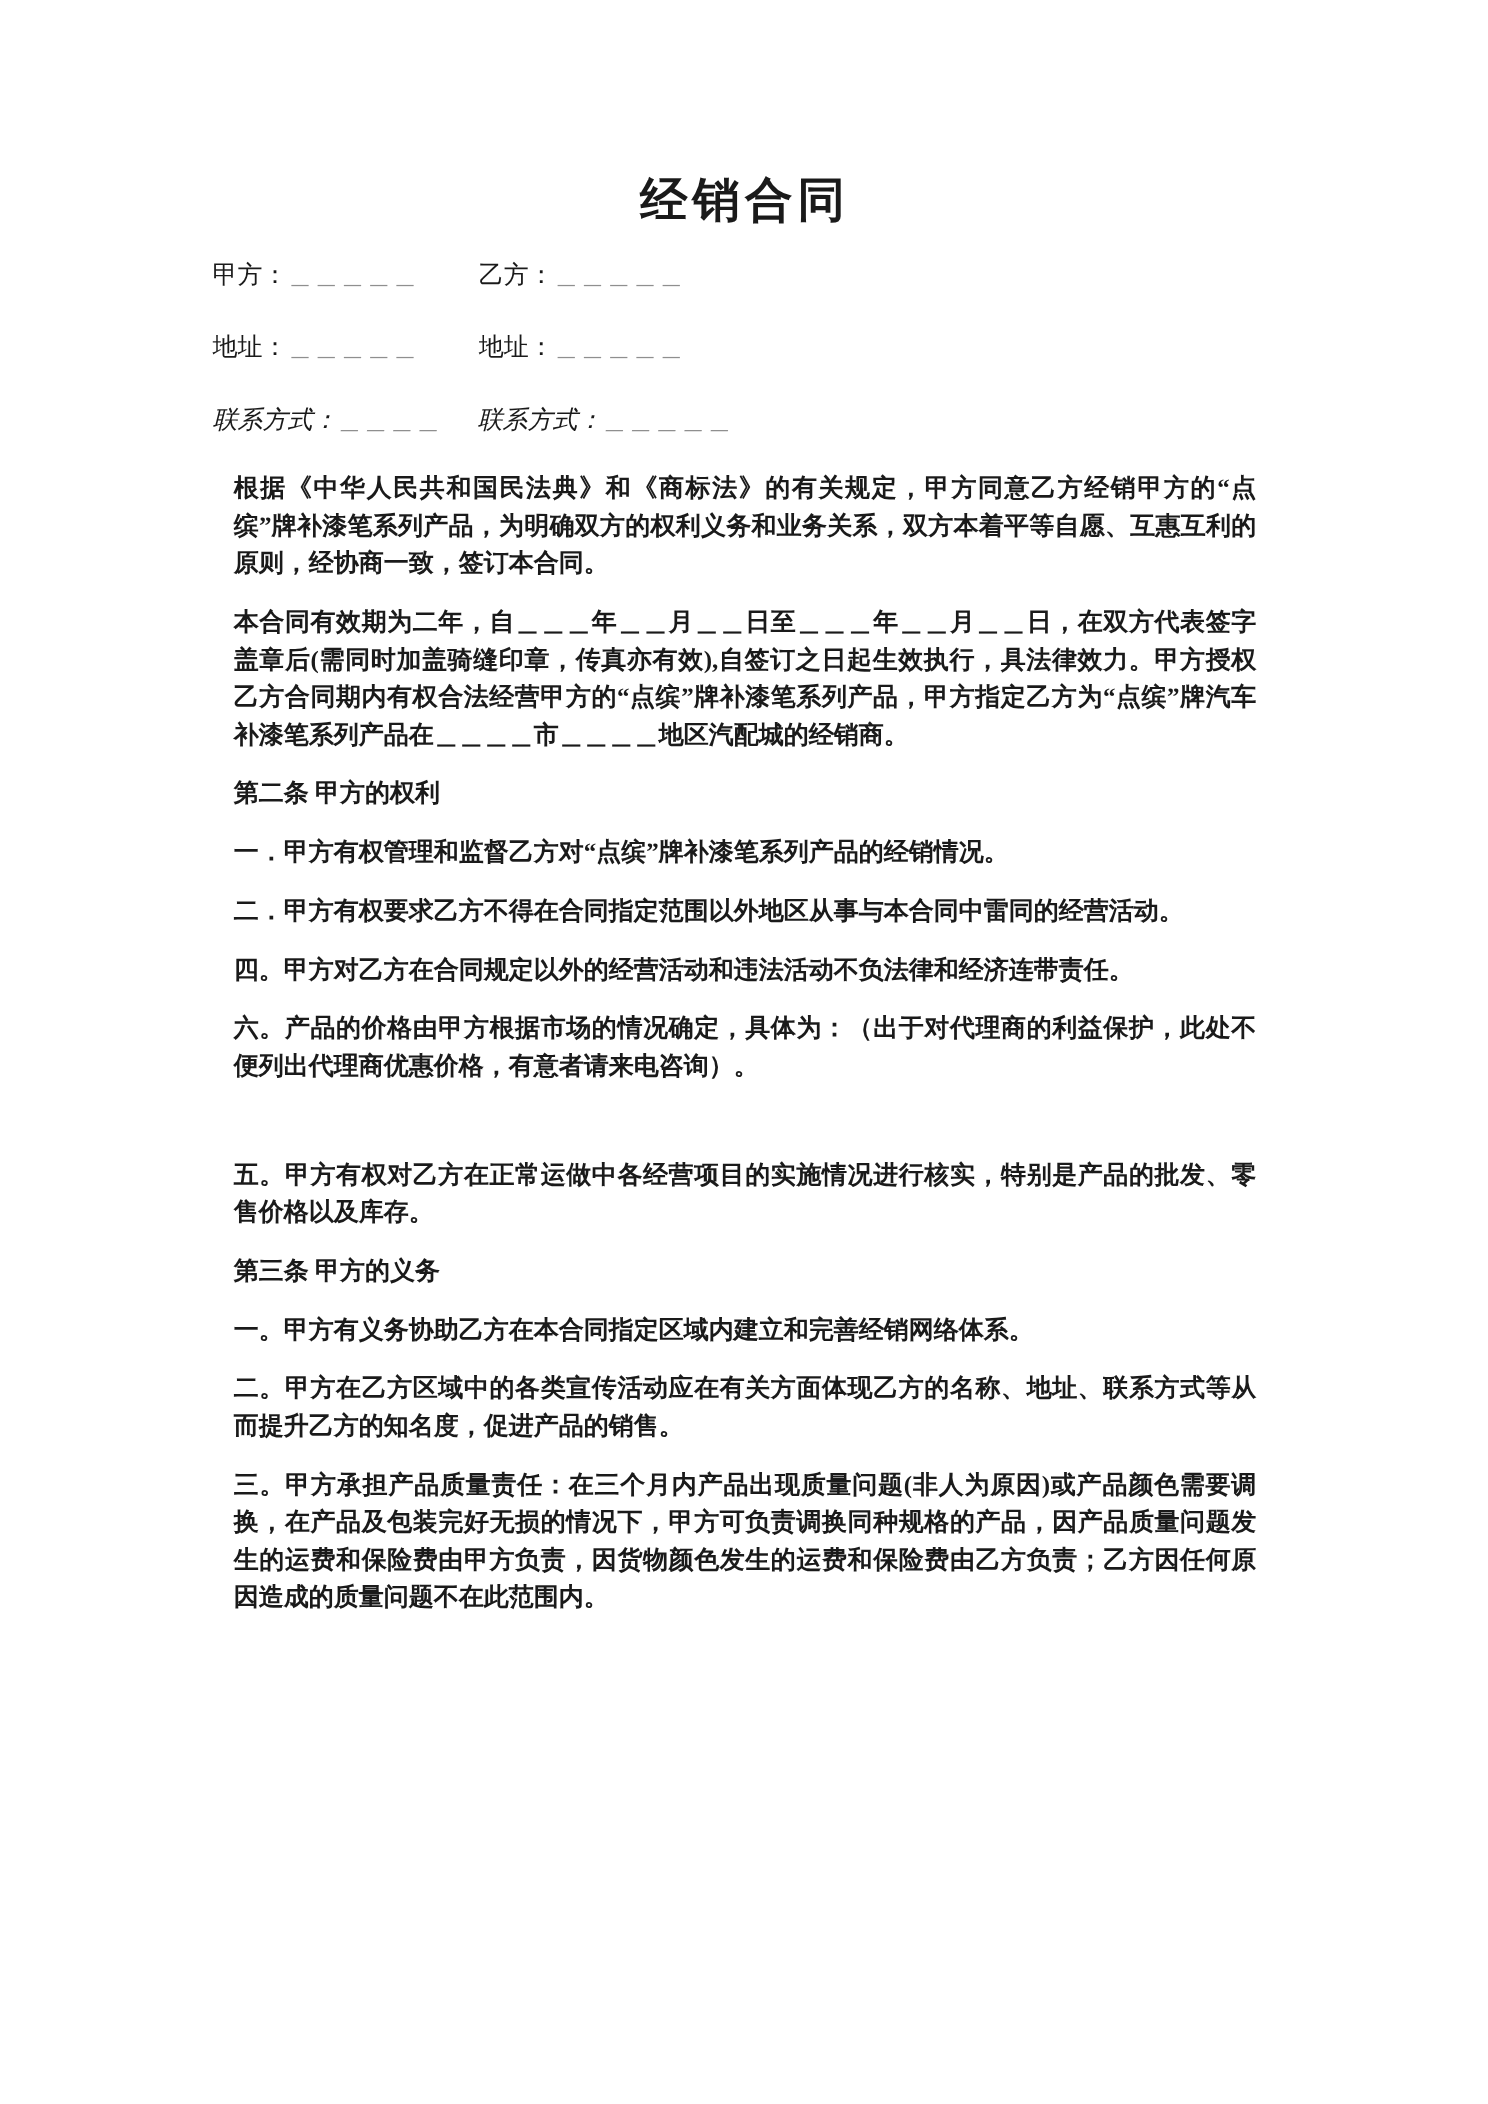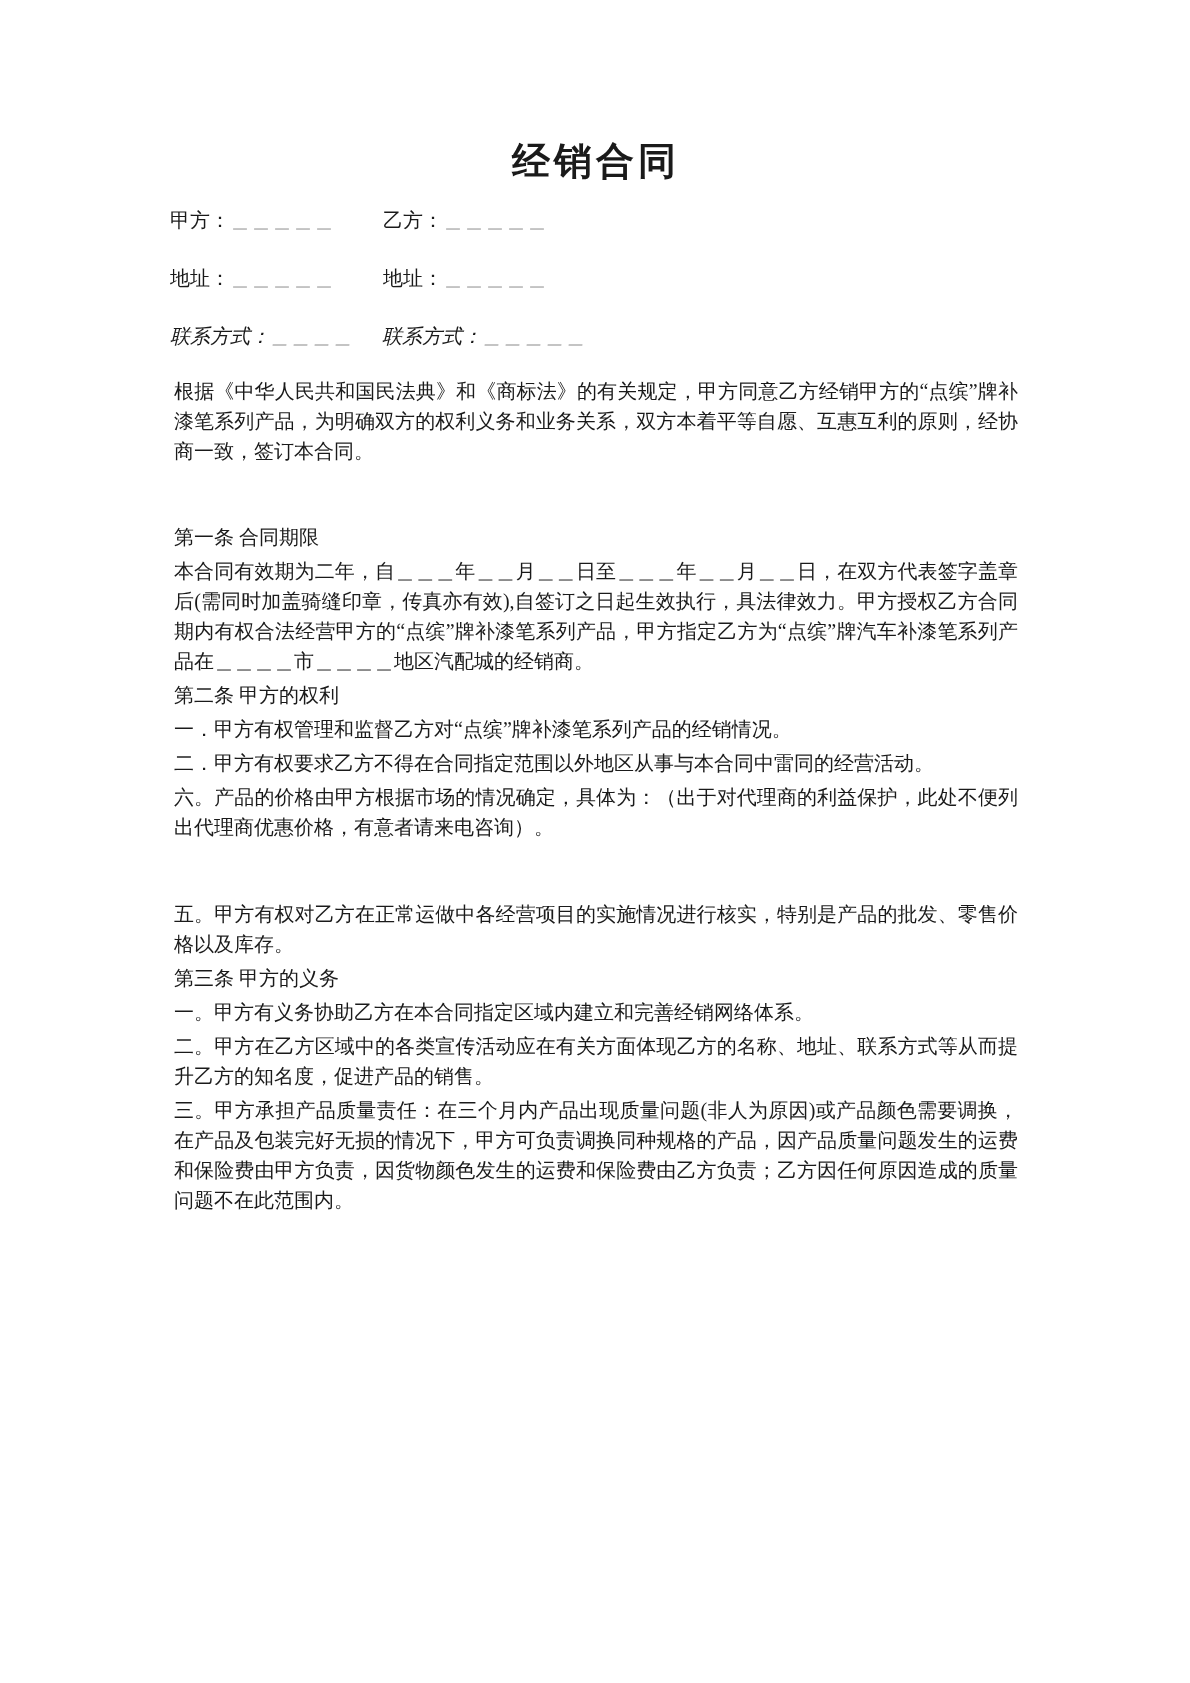--- a/index.html
+++ b/index.html
@@ -40,47 +40,48 @@
     letter-spacing: 1px;
   }
   .gap {
     display: inline-block;
   }
   .gap.g-wide { width: 48px; }
   .gap.g-narrow { width: 28px; }
   .para {
     font-size: 20px;
     line-height: 30px;
-    margin: 4px;
+    margin: 17px;
     text-align: justify;
+    font-weight: bold;
   }
   .para.sec1-heading { margin-top: 56px; }
   .para.gap-above { margin-top: 57px; }
 </style>
 </head>
 <body>
 
 <div class="page">
 
   <h1 class="doc-title">经销合同</h1>
 
   <div class="hrow"><span>甲方：</span><span class="blank">＿＿＿＿＿</span><span class="gap g-wide"></span><span>乙方：</span><span class="blank">＿＿＿＿＿</span></div>
 
   <div class="hrow"><span>地址：</span><span class="blank">＿＿＿＿＿</span><span class="gap g-wide"></span><span>地址：</span><span class="blank">＿＿＿＿＿</span></div>
 
   <div class="hrow contact-row"><span>联系方式：</span><span class="blank">＿＿＿＿</span><span class="gap g-narrow"></span><span>联系方式：</span><span class="blank">＿＿＿＿＿</span></div>
 
   <p class="para">根据《中华人民共和国民法典》和《商标法》的有关规定，甲方同意乙方经销甲方的“点缤”牌补漆笔系列产品，为明确双方的权利义务和业务关系，双方本着平等自愿、互惠互利的原则，经协商一致，签订本合同。</p>
 
-  <p class="para sec1-heading">第一条 合同期限</p>
   <p class="para">本合同有效期为二年，自＿＿＿年＿＿月＿＿日至＿＿＿年＿＿月＿＿日，在双方代表签字盖章后(需同时加盖骑缝印章，传真亦有效),自签订之日起生效执行，具法律效力。甲方授权乙方合同期内有权合法经营甲方的“点缤”牌补漆笔系列产品，甲方指定乙方为“点缤”牌汽车补漆笔系列产品在＿＿＿＿市＿＿＿＿地区汽配城的经销商。</p>
 
   <p class="para">第二条 甲方的权利</p>
   <p class="para">一．甲方有权管理和监督乙方对“点缤”牌补漆笔系列产品的经销情况。</p>
   <p class="para">二．甲方有权要求乙方不得在合同指定范围以外地区从事与本合同中雷同的经营活动。</p>
+  <p class="para">四。甲方对乙方在合同规定以外的经营活动和违法活动不负法律和经济连带责任。</p>
   <p class="para">六。产品的价格由甲方根据市场的情况确定，具体为：（出于对代理商的利益保护，此处不便列出代理商优惠价格，有意者请来电咨询）。</p>
   <p class="para gap-above">五。甲方有权对乙方在正常运做中各经营项目的实施情况进行核实，特别是产品的批发、零售价格以及库存。</p>
 
   <p class="para">第三条 甲方的义务</p>
   <p class="para">一。甲方有义务协助乙方在本合同指定区域内建立和完善经销网络体系。</p>
   <p class="para">二。甲方在乙方区域中的各类宣传活动应在有关方面体现乙方的名称、地址、联系方式等从而提升乙方的知名度，促进产品的销售。</p>
   <p class="para">三。甲方承担产品质量责任：在三个月内产品出现质量问题(非人为原因)或产品颜色需要调换，在产品及包装完好无损的情况下，甲方可负责调换同种规格的产品，因产品质量问题发生的运费和保险费由甲方负责，因货物颜色发生的运费和保险费由乙方负责；乙方因任何原因造成的质量问题不在此范围内。</p>
 
 </div>
 

